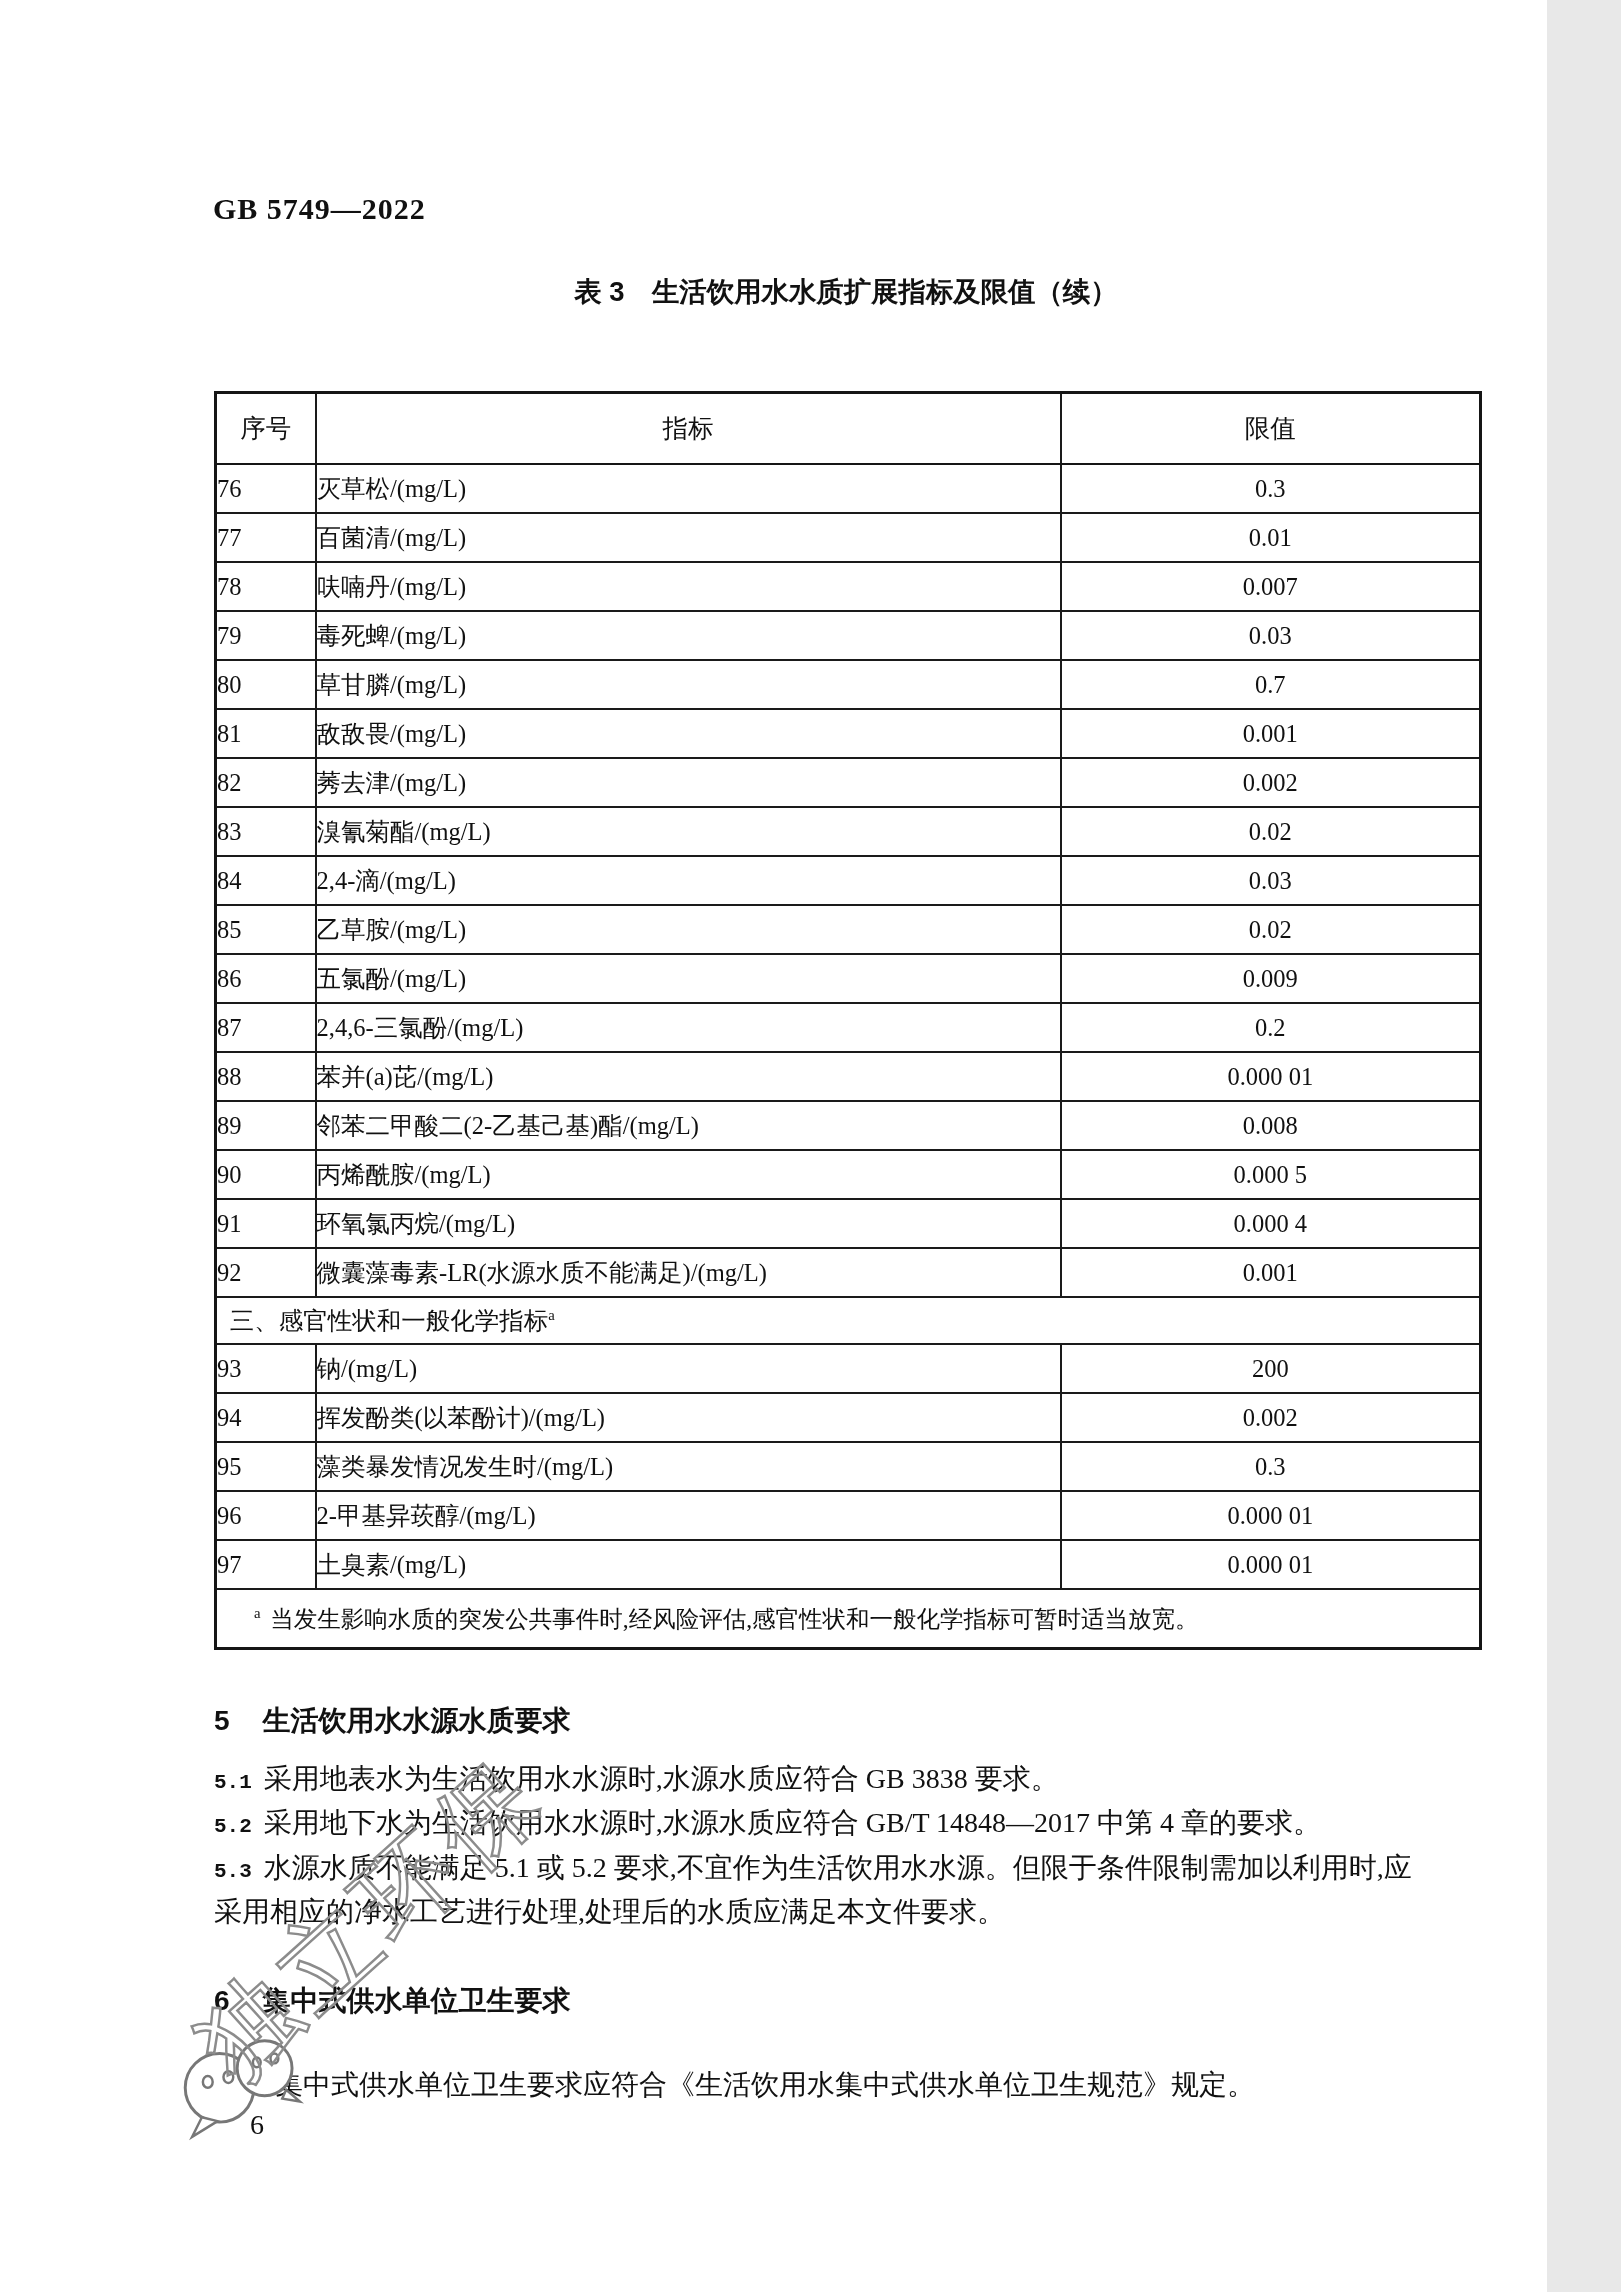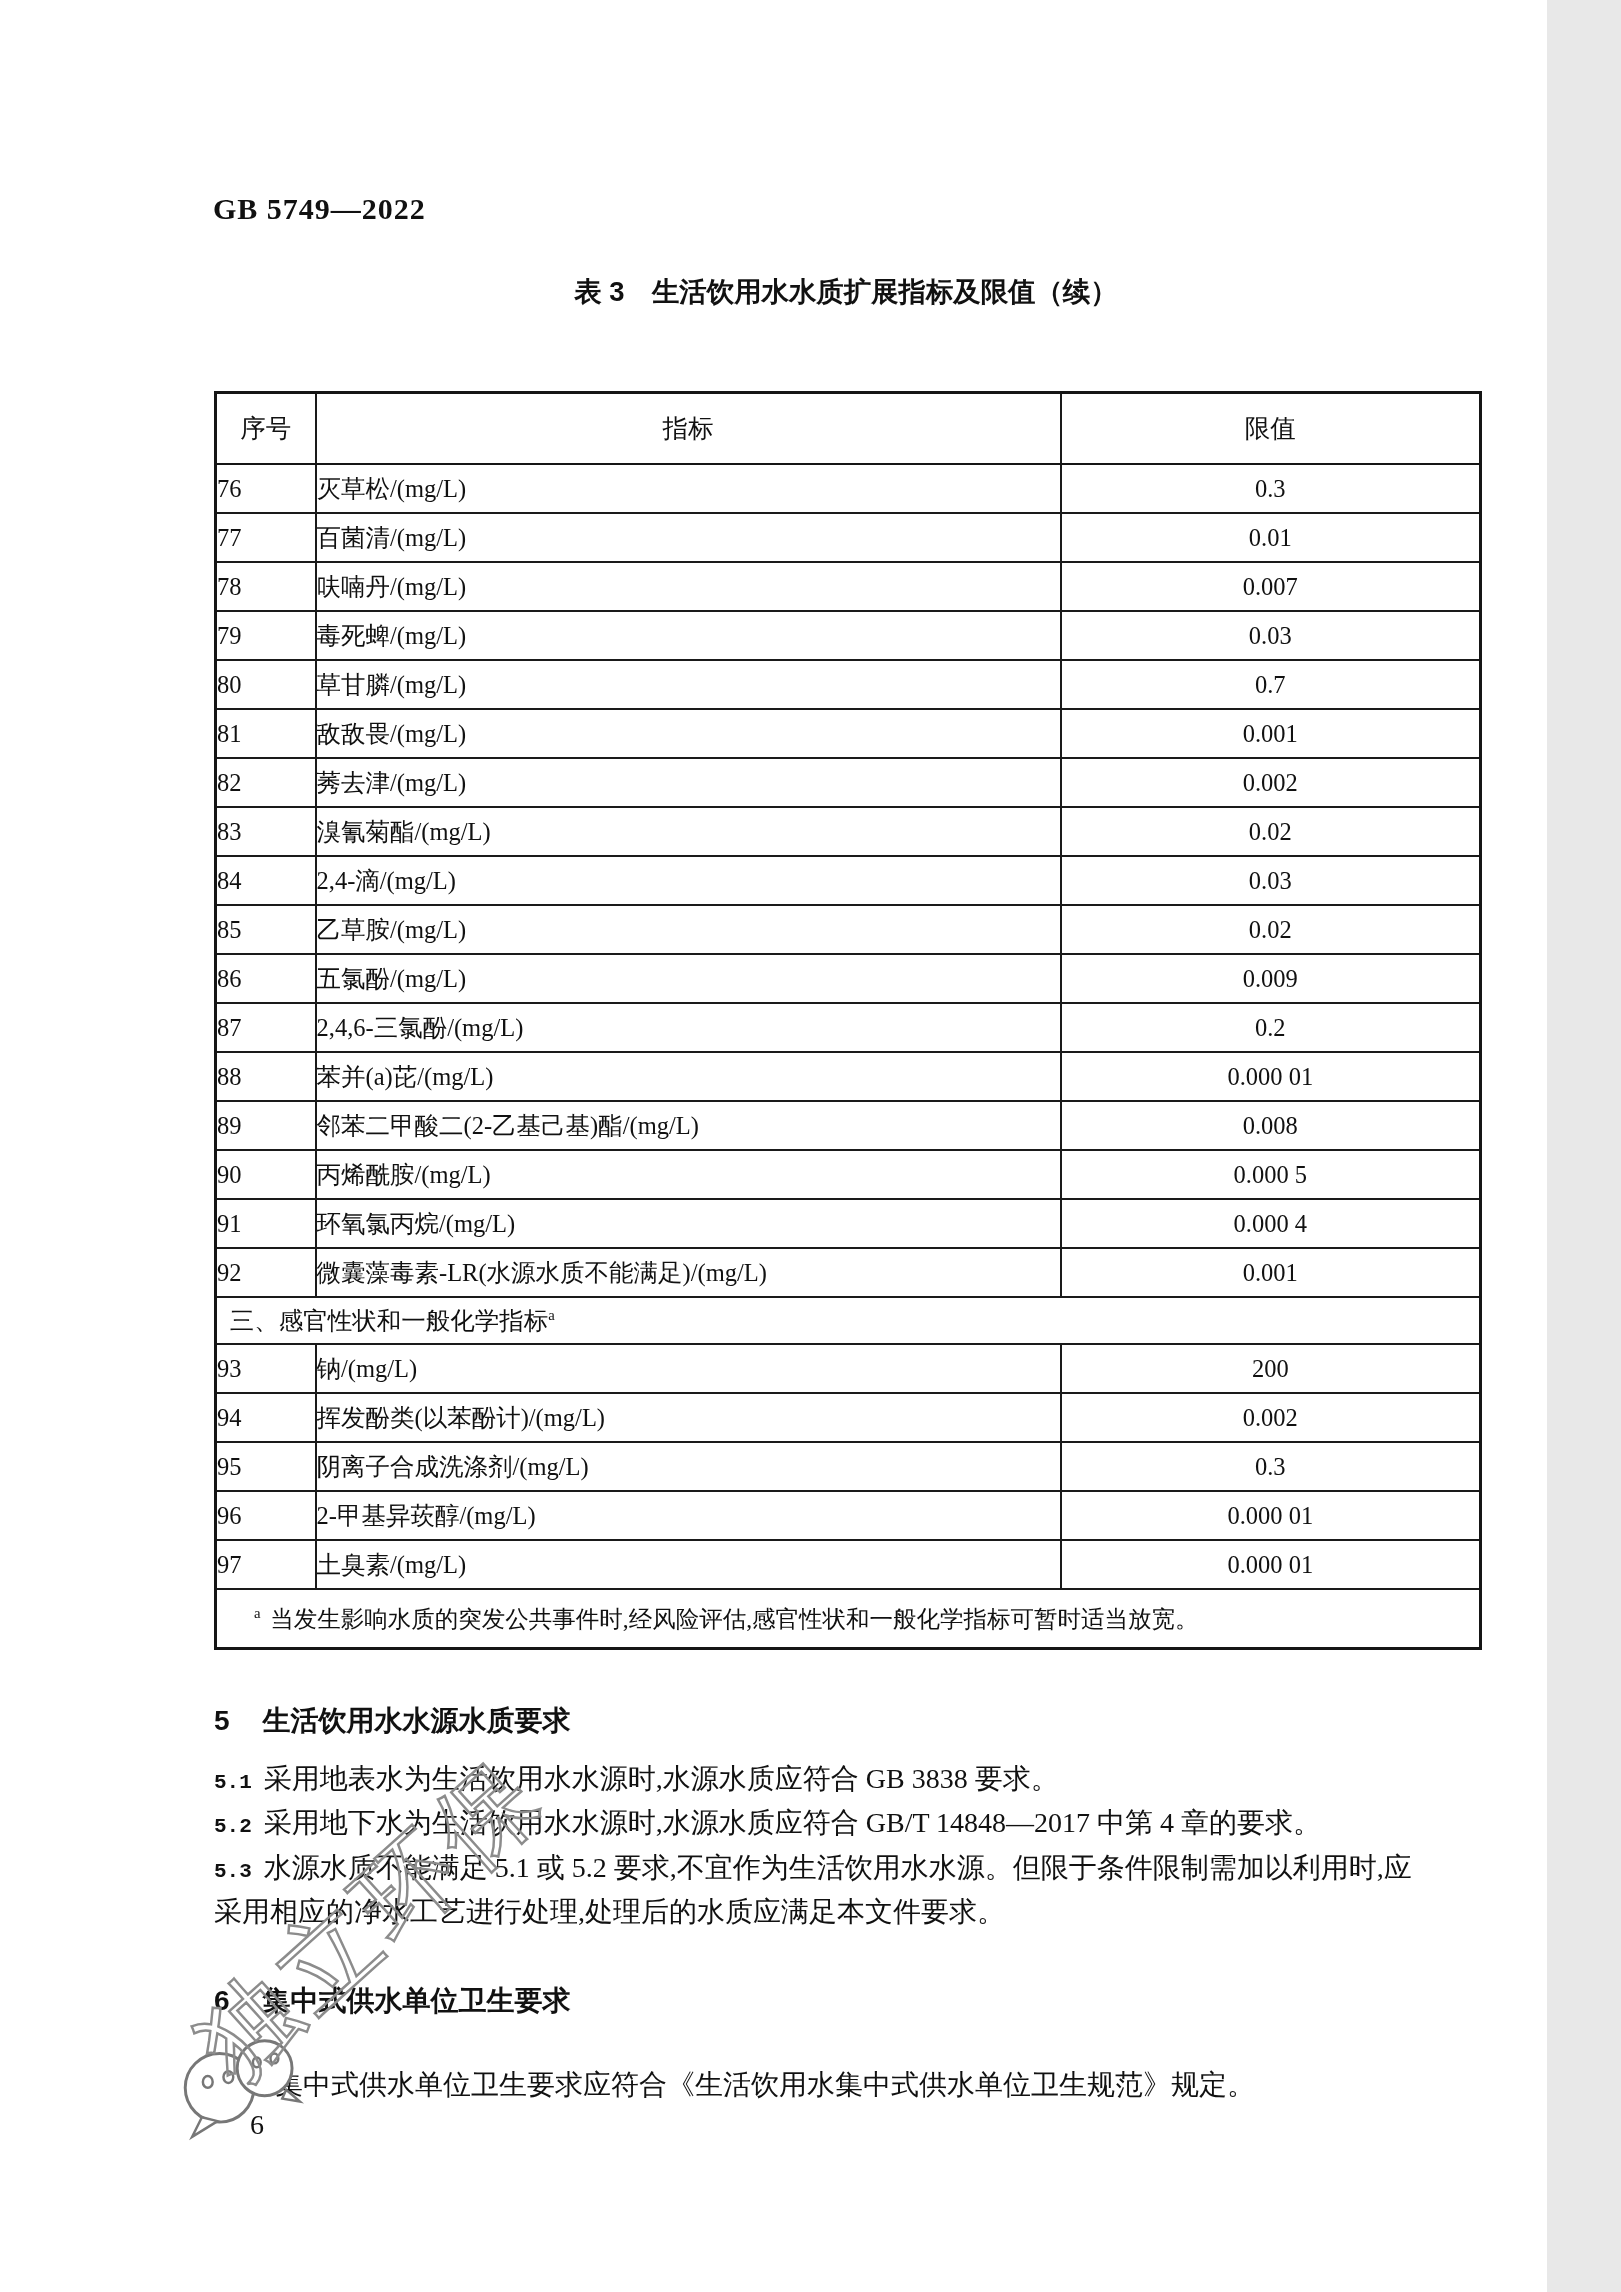--- a/index.html
+++ b/index.html
@@ -154,21 +154,21 @@
           <td class="ind">钠/(mg/L)</td>
           <td class="limit">200</td>
         </tr>
         <tr>
           <td class="seq">94</td>
           <td class="ind">挥发酚类(以苯酚计)/(mg/L)</td>
           <td class="limit">0.002</td>
         </tr>
         <tr>
           <td class="seq">95</td>
-          <td class="ind">阴离子合成洗涤剂/(mg/L)</td>
+          <td class="ind">藻类暴发情况发生时/(mg/L)</td>
           <td class="limit">0.3</td>
         </tr>
         <tr>
           <td class="seq">96</td>
           <td class="ind">2-甲基异莰醇/(mg/L)</td>
           <td class="limit">0.000 01</td>
         </tr>
         <tr>
           <td class="seq">97</td>
           <td class="ind">土臭素/(mg/L)</td>

